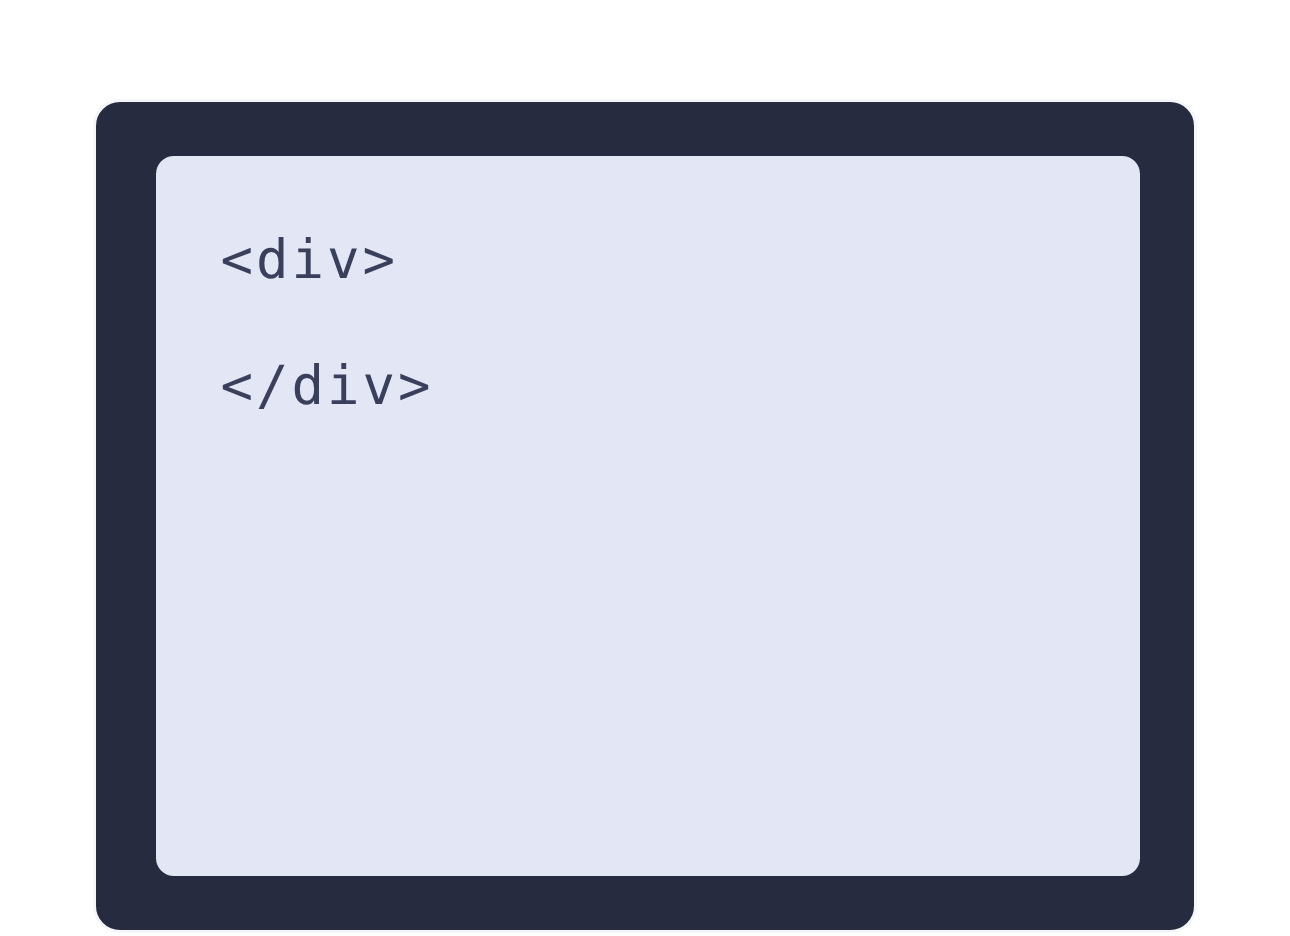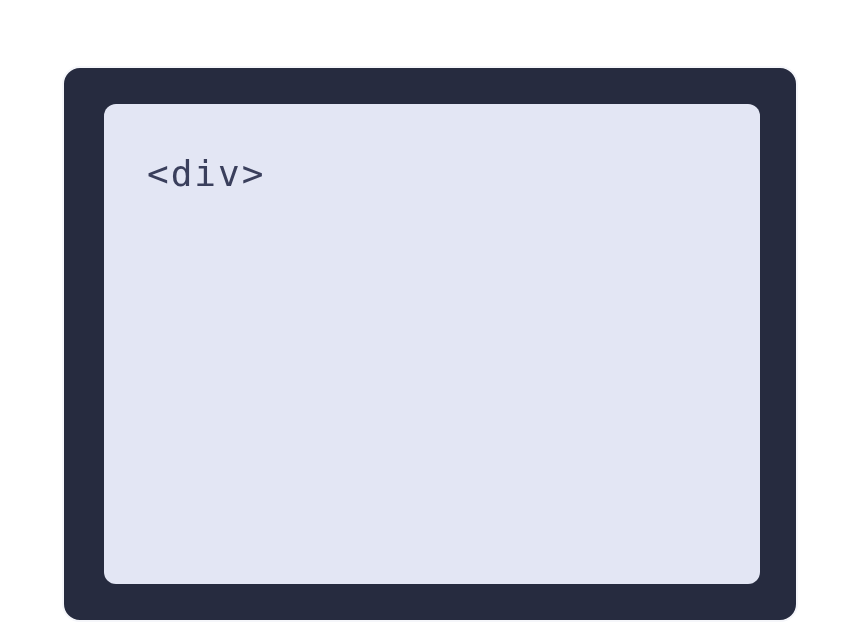--- a/index.html
+++ b/index.html
@@ -46,14 +46,15 @@
     letter-spacing: 2px;
     color: #3a3f5c;
   }
 </style>
 </head>
 <body>
 
 <div class="code-card">
   <div class="code-panel">
     <span class="code-line">&lt;div&gt;</span>
+    <span class="code-line">&lt;/div&gt;</span>
   </div>
 </div>
 
 </body></html>

